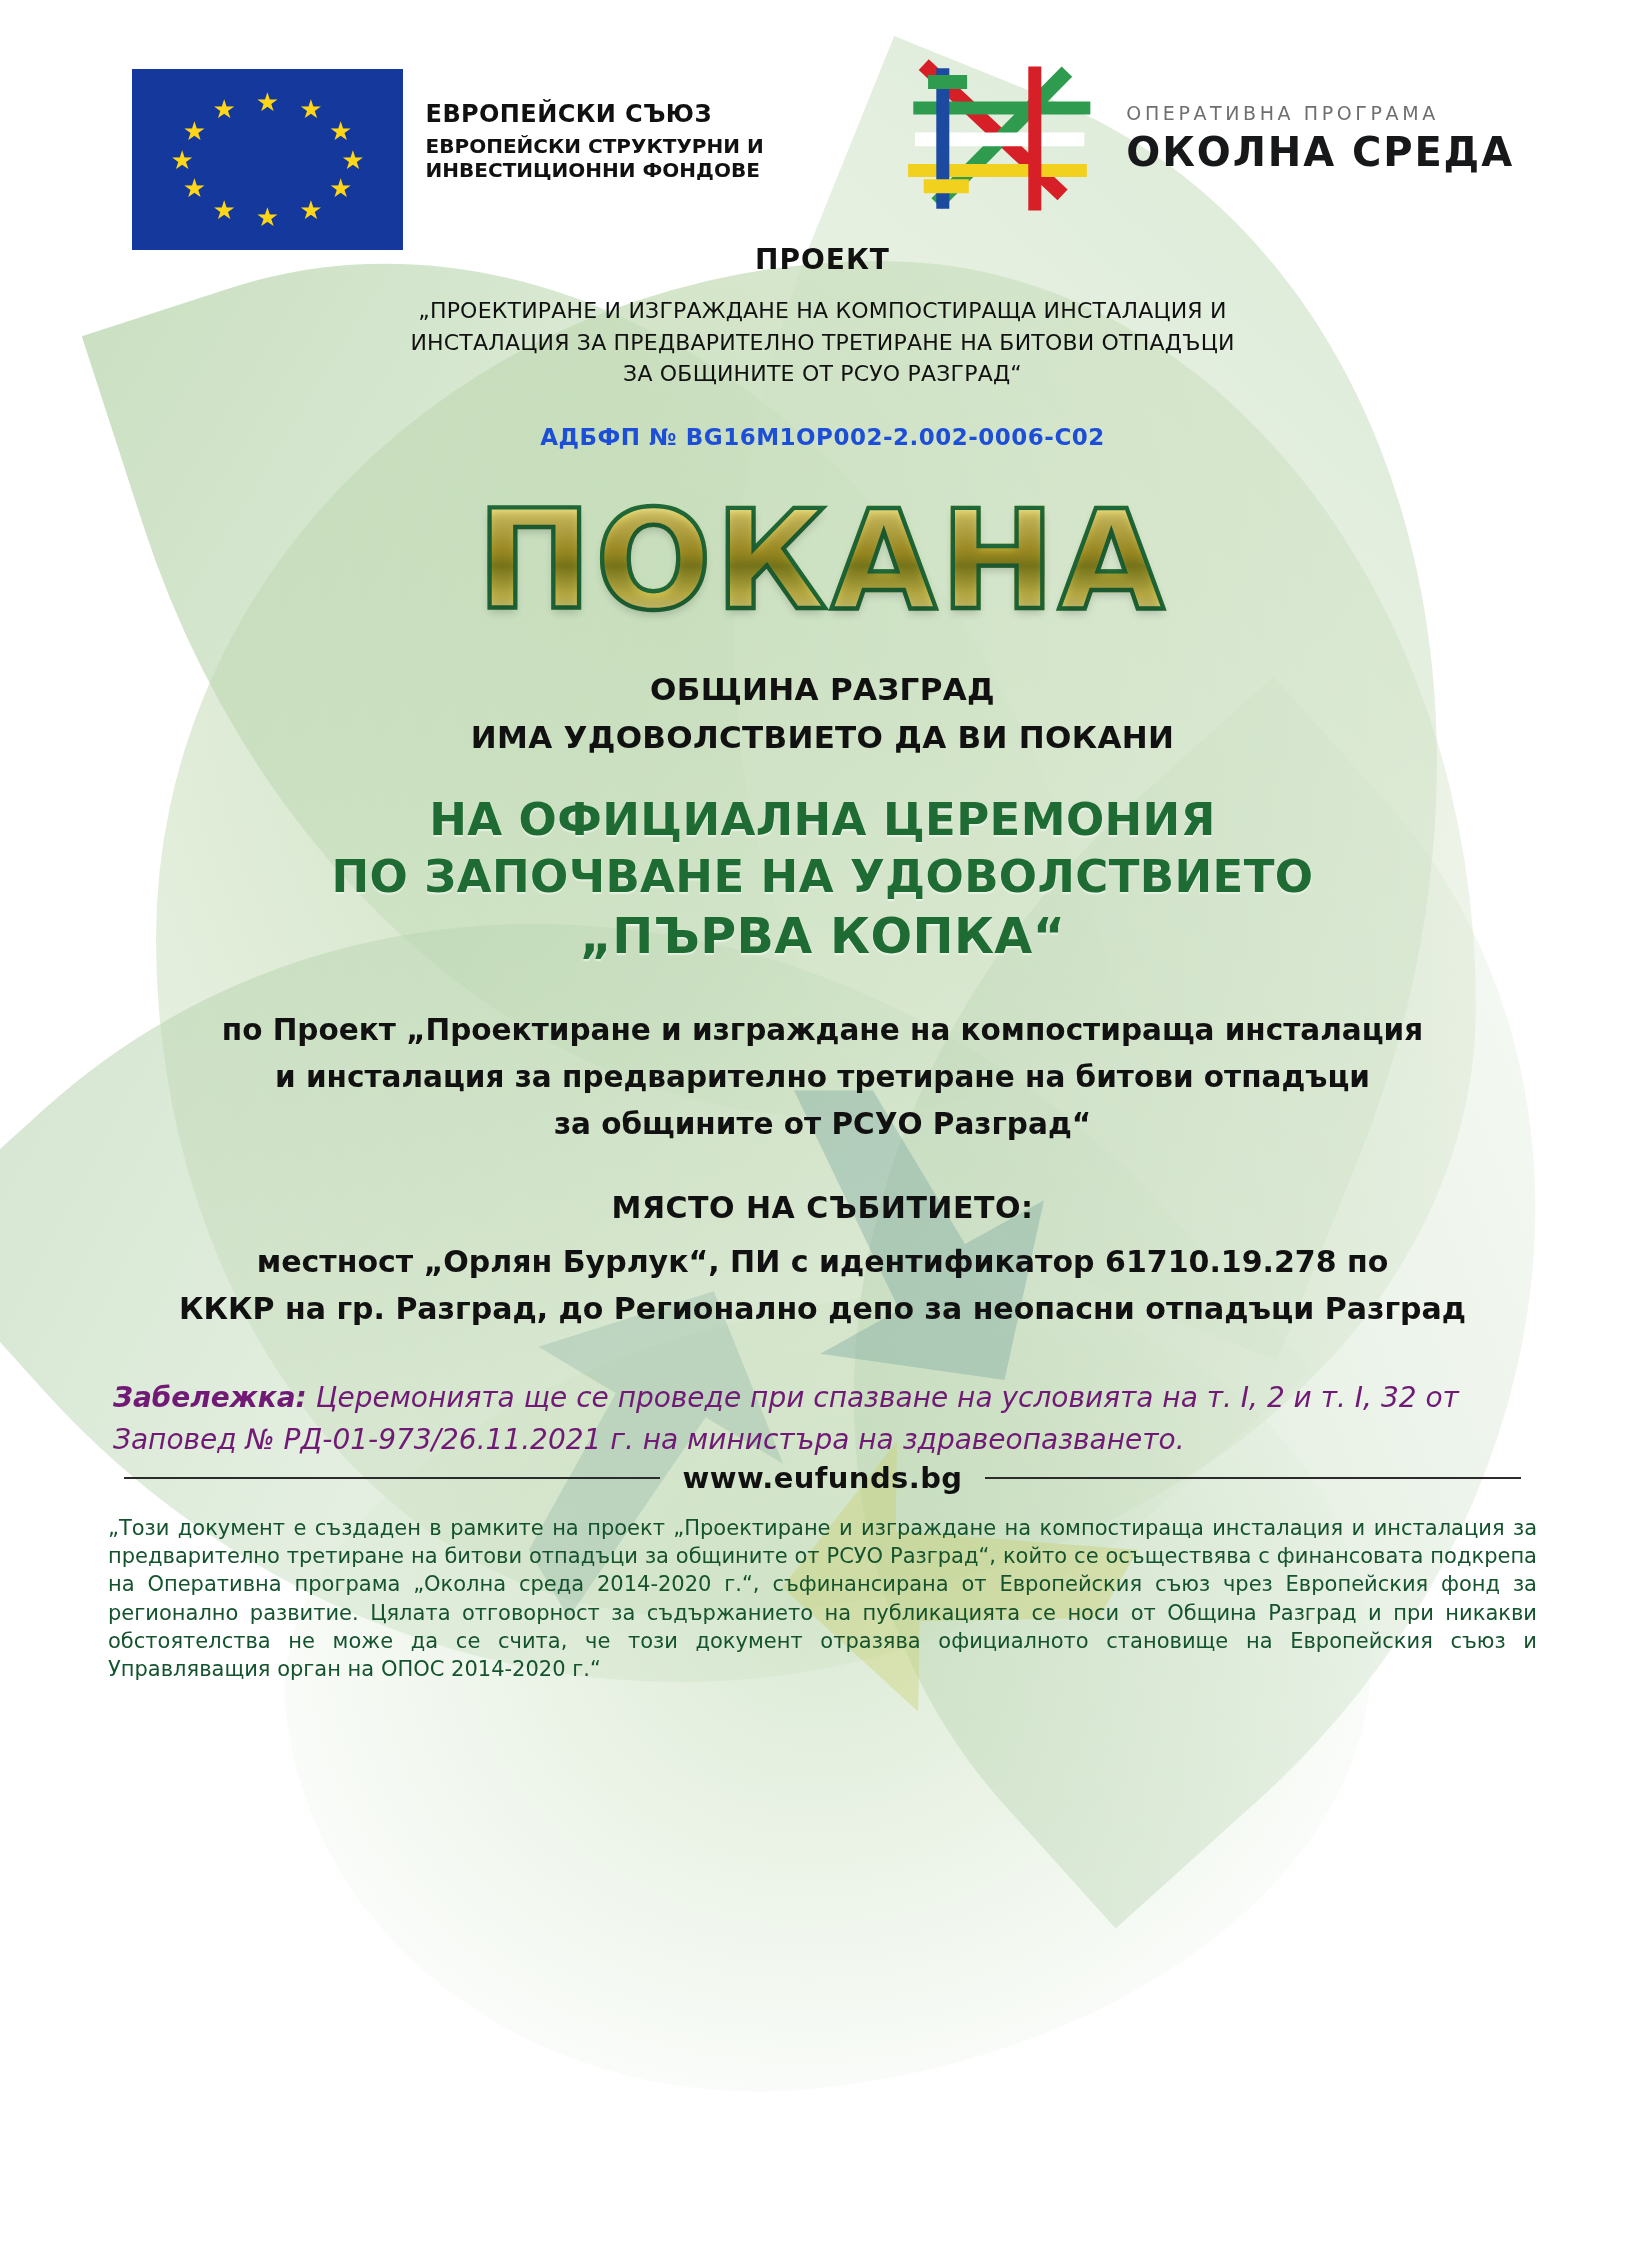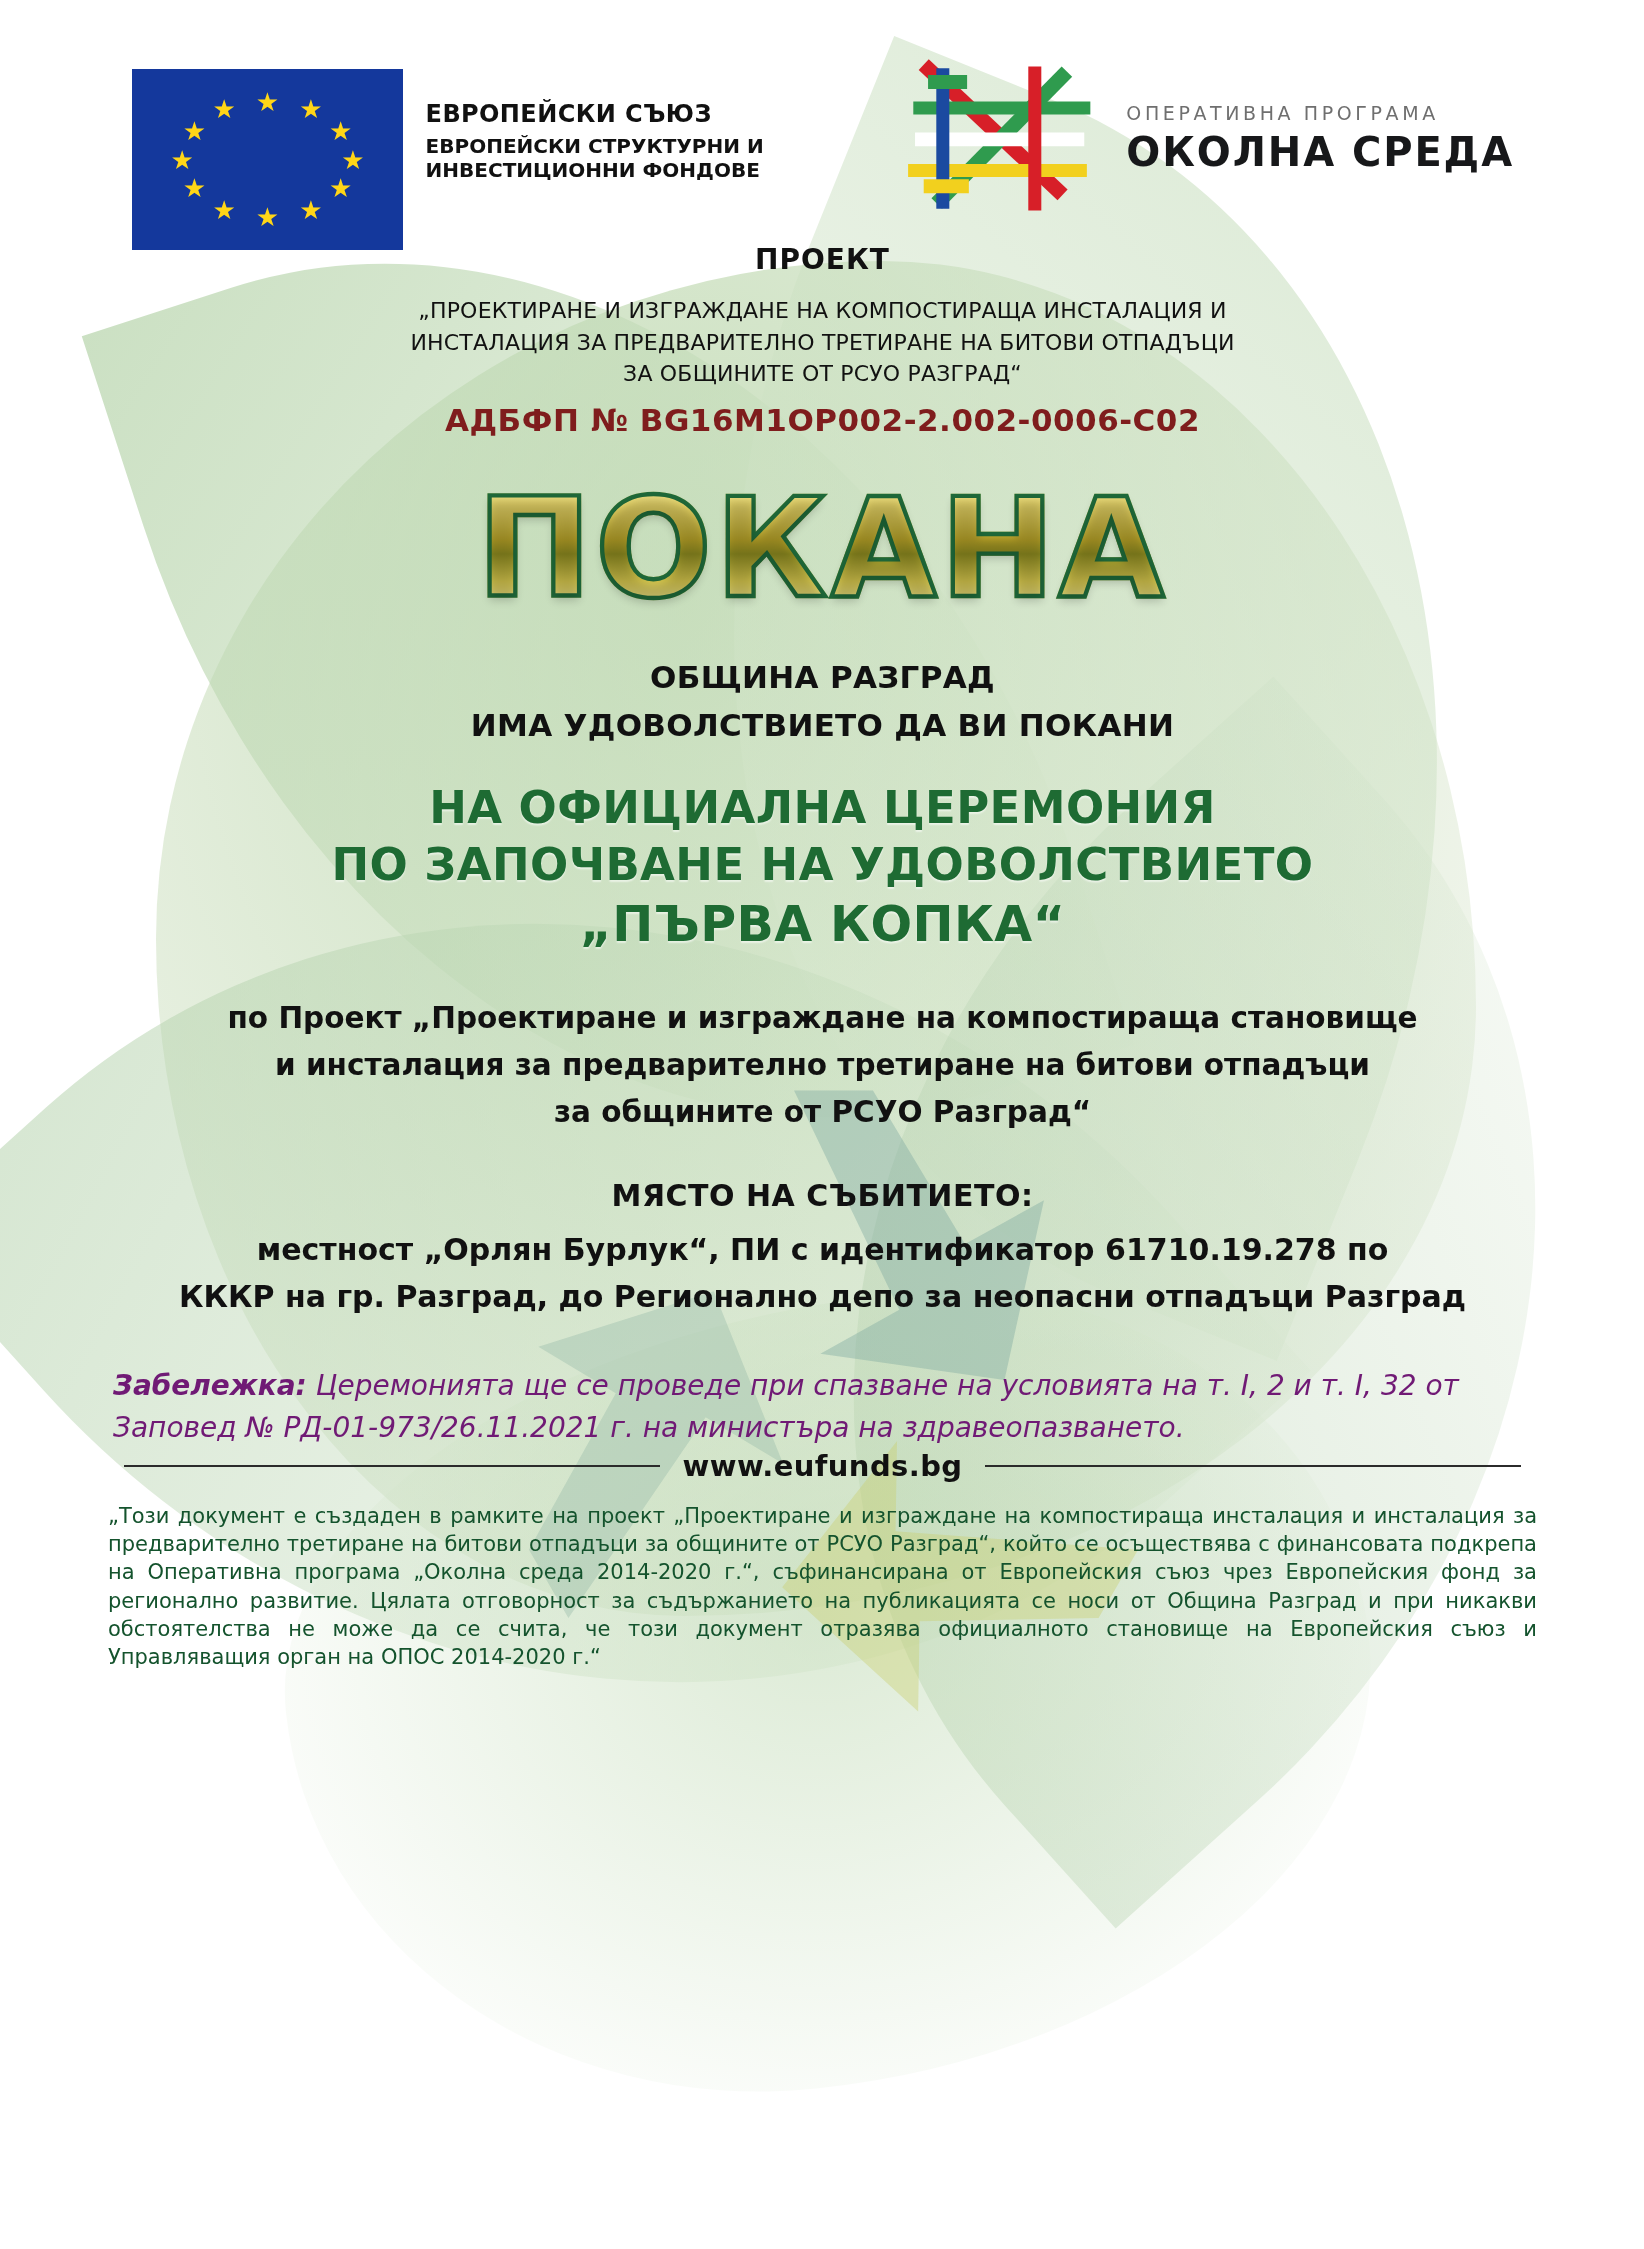--- a/index.html
+++ b/index.html
@@ -159,24 +159,24 @@
     margin-top: 17.4px;
   }
   .proj-line {
     font-size: 22px;
     font-weight: 400;
     color: #111;
     line-height: 1.42;
     letter-spacing: 0.2px;
   }
   #contract-no {
-    font-size: 31px;
-    font-weight: 700;
-    color: #7f1d1d;
-    margin-top: 13px;
+    font-size: 23px;
+    font-weight: 700;
+    color: #1d4ed8;
+    margin-top: 35px;
     letter-spacing: 0.5px;
   }
 
   
   #pokana {
     margin-top: 42px;
     text-align: center;
     font-size: 137px;
     font-weight: 800;
     letter-spacing: 3.5px;
@@ -375,21 +375,21 @@
     <div class="line">ИМА УДОВОЛСТВИЕТО ДА ВИ ПОКАНИ</div>
   </div>
 
   <div id="ceremony">
     <div>НА ОФИЦИАЛНА ЦЕРЕМОНИЯ</div>
     <div>ПО ЗАПОЧВАНЕ НА УДОВОЛСТВИЕТО</div>
     <div class="big">„ПЪРВА КОПКА“</div>
   </div>
 
   <div id="by-project">
-    <div>по Проект „Проектиране и изграждане на  компостираща становище</div>
+    <div>по Проект „Проектиране и изграждане на  компостираща инсталация</div>
     <div>и  инсталация за предварително третиране на битови отпадъци</div>
     <div>за общините от РСУО Разград“</div>
   </div>
 
   <div id="place-title">МЯСТО НА СЪБИТИЕТО:</div>
   <div id="place-body">
     <div>местност „Орлян Бурлук“, ПИ с идентификатор 61710.19.278 по</div>
     <div>КККР на гр. Разград, до Регионално депо за неопасни отпадъци Разград</div>
   </div>
 

